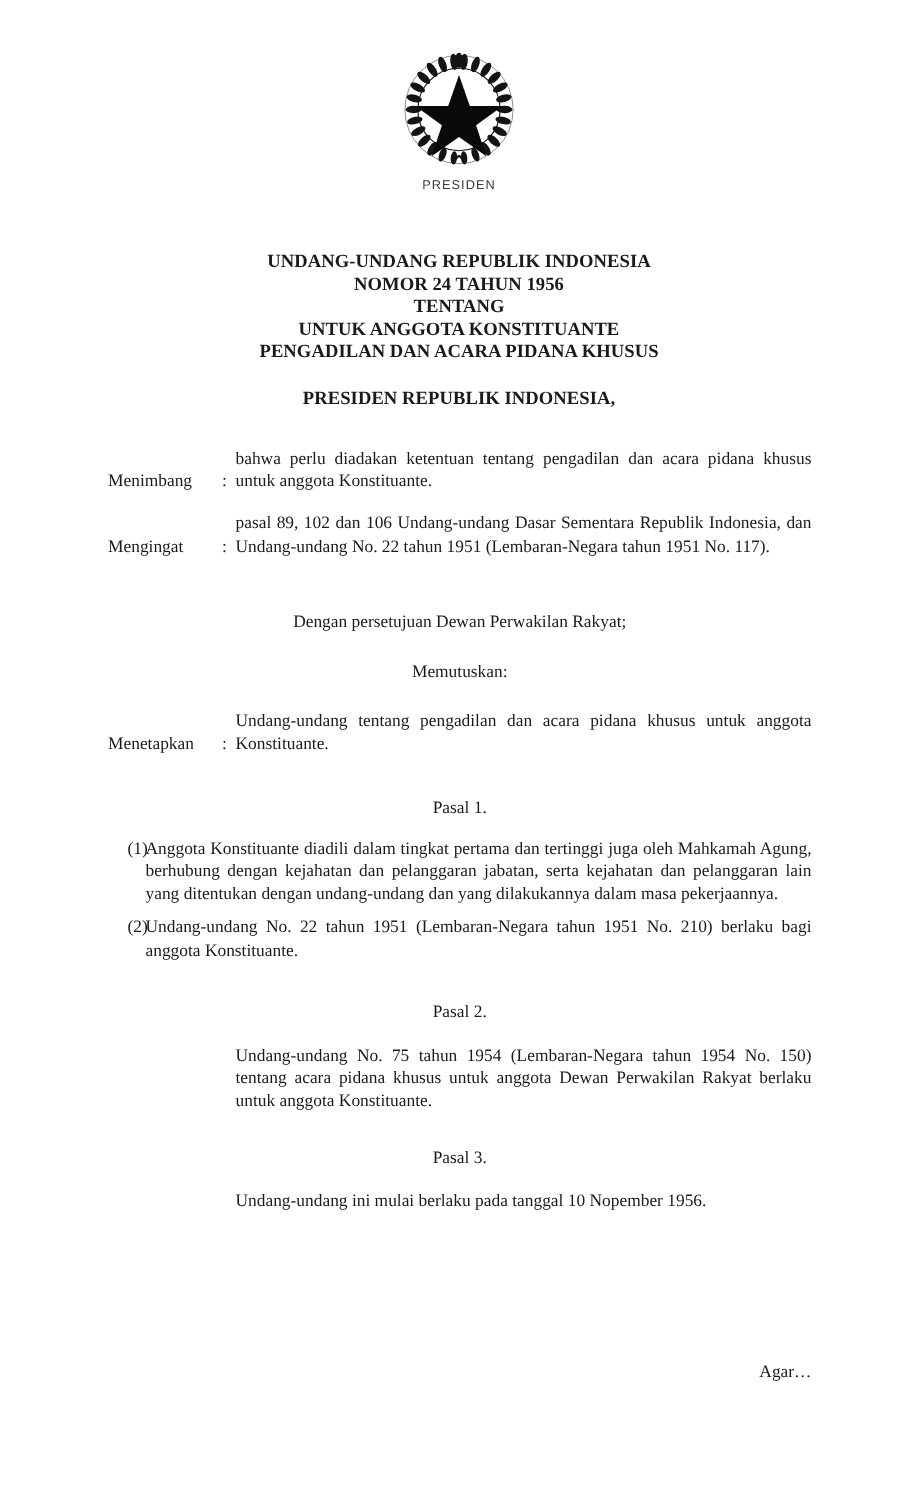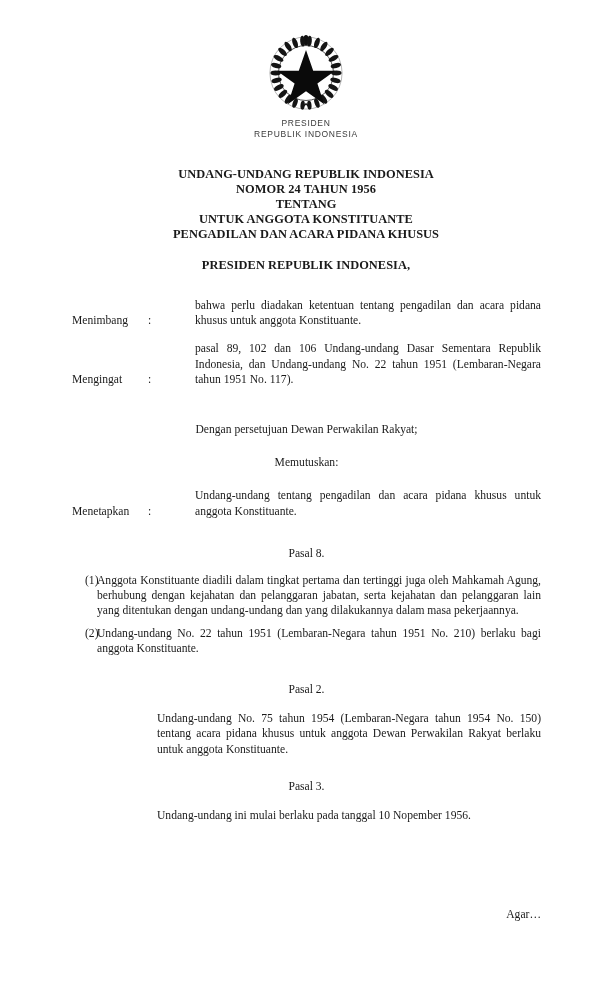--- a/index.html
+++ b/index.html
@@ -94,21 +94,20 @@
     white-space: nowrap;
   }
   .clause-colon {
     width: 9px;
     flex: 0 0 9px;
   }
   .clause-body {
     flex: 1 1 auto;
     text-align: justify;
     text-justify: inter-word;
-    margin-left: 38px;
   }
   .clause-body.last-left > :last-child { }
 
   .centered-line {
     text-align: center;
     margin: 0;
   }
   .gap-18 { height: 18px; }
   .gap-14 { height: 14px; }
   .gap-12 { height: 12px; }
@@ -266,21 +265,20 @@
           <circle cx="0" cy="0" r="44" fill="none" stroke="#141414" stroke-width="0.7" opacity="0.55"></circle>
 
           <path d="M -5 40.5 L 0 36.5 L 5 40.5 L 2.2 40.8 L 0 38.6 L -2.2 40.8 Z"></path>
         </g>
       </g>
 
       <polygon fill="#0a0a0a" points="50,22 58.8,47.2 85.5,47.2 63.9,62.8 72.2,88 50,72.4 27.8,88 36.1,62.8 14.5,47.2 41.2,47.2"></polygon>
     </svg>
     <div class="emblem-caption">
       <div>PRESIDEN</div>
-      <div>REPUBLIK INDONESIA</div>
     </div>
   </div>
 
   <div class="title-block">
     <div class="tline">UNDANG-UNDANG REPUBLIK INDONESIA</div>
     <div class="tline">NOMOR 24 TAHUN 1956</div>
     <div class="tline">TENTANG</div>
     <div class="tline">UNTUK ANGGOTA KONSTITUANTE</div>
     <div class="tline">PENGADILAN DAN ACARA PIDANA KHUSUS</div>
   </div>
@@ -312,21 +310,21 @@
     <div class="gap-18"></div>
 
     <div class="clause-row">
       <div class="clause-label">Menetapkan</div>
       <div class="clause-colon">:</div>
       <div class="clause-body">Undang-undang tentang pengadilan dan acara pidana khusus untuk anggota Konstituante.</div>
     </div>
 
     <div class="gap-14"></div>
 
-    <div class="pasal-heading">Pasal 8.</div>
+    <div class="pasal-heading">Pasal 1.</div>
     <div class="gap-12"></div>
     <div class="num-list">
       <div class="num-item">
         <div class="num-marker">(1)</div>
         <div class="num-text">Anggota Konstituante diadili dalam tingkat pertama dan tertinggi juga oleh Mahkamah Agung, berhubung dengan kejahatan dan pelanggaran jabatan, serta kejahatan dan pelanggaran lain yang ditentukan dengan undang-undang dan yang dilakukannya dalam masa pekerjaannya.</div>
       </div>
       <div class="num-item">
         <div class="num-marker">(2)</div>
         <div class="num-text">Undang-undang No. 22 tahun 1951 (Lembaran-Negara tahun 1951 No. 210) berlaku bagi anggota Konstituante.</div>
       </div>

